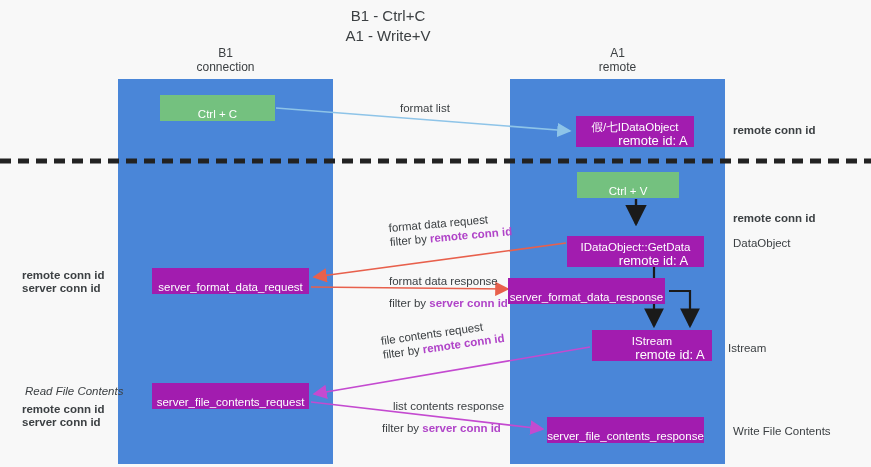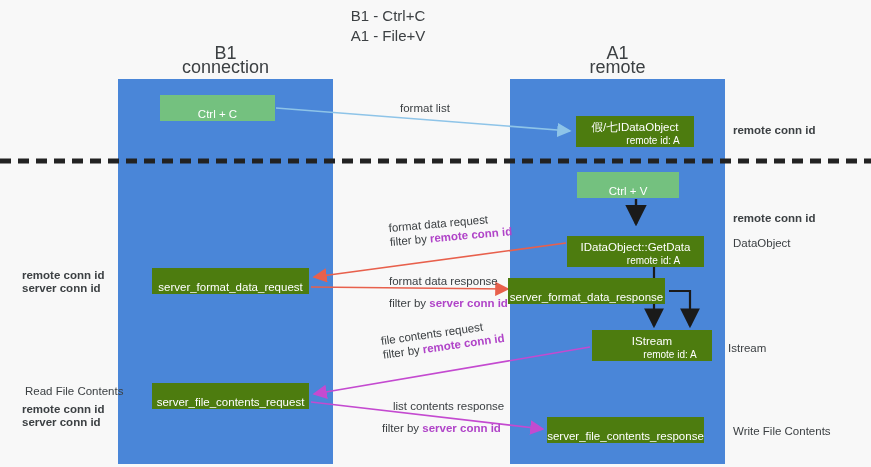--- a/index.html
+++ b/index.html
@@ -18,21 +18,21 @@
     position:absolute;
     background:#4a86d8;
   }
   #lane-b1{left:118px;top:79px;width:215px;height:385px;}
   #lane-a1{left:510px;top:79px;width:215px;height:385px;}
 
   
   .lane-head{
     position:absolute;
     text-align:center;
-    font-size:18px;
+    font-size:12px;
     line-height:14px;
     color:#3c4043;
     width:215px;
   }
   #head-b1{left:118px;top:46px;}
   #head-a1{left:510px;top:46px;}
   .lane-head .l1{display:block;}
   .lane-head .l2{display:block;}
 
   
@@ -50,22 +50,22 @@
     flex-direction:column;
     align-items:center;
     justify-content:flex-end;
     color:#ffffff;
     font-size:11.5px;
     line-height:13px;
     text-align:center;
     z-index:6;
   }
   .node.green{background:#74c17f;}
-  .node.orange{background:#4d7c0f;}
-  .node .sub{font-size:10px;margin-left:36px;}
+  .node.orange{background:#a21caf;}
+  .node .sub{font-size:13px;margin-left:36px;}
 
   #n-ctrlc{left:160px;top:95px;width:115px;height:26px;}
   #n-idataobject{left:576px;top:116px;width:118px;height:31px;}
   #n-ctrlv{left:577px;top:172px;width:102px;height:26px;}
   #n-getdata{left:567px;top:236px;width:137px;height:31px;}
   #n-fmtreq{left:152px;top:268px;width:157px;height:26px;}
   #n-fmtresp{left:508px;top:278px;width:157px;height:26px;}
   #n-istream{left:592px;top:330px;width:120px;height:31px;}
   #n-filereq{left:152px;top:383px;width:157px;height:26px;}
   #n-fileresp{left:547px;top:417px;width:157px;height:26px;}
@@ -94,21 +94,21 @@
 
   .side-lbl{position:absolute;font-size:11.5px;line-height:14px;color:#3c4043;white-space:nowrap;z-index:8;}
 </style>
 </head>
 <body>
 
 <div id="stage">
 
   <div id="title">
     <span>B1 - Ctrl+C</span>
-    <span>A1 - File+V</span>
+    <span>A1 - Write+V</span>
   </div>
 
   <div class="lane-head" id="head-b1">
     <span class="l1">B1</span>
     <span class="l2">connection</span>
   </div>
   <div class="lane-head" id="head-a1">
     <span class="l1">A1</span>
     <span class="l2">remote</span>
   </div>
@@ -230,17 +230,17 @@
 
   <div class="side-lbl" style="left:733px;top:236px;">DataObject</div>
 
   <div class="side-lbl" style="left:728px;top:341px;">Istream</div>
 
   <div class="side-lbl" style="left:733px;top:424px;">Write File Contents</div>
 
   <div class="side-lbl purple" style="left:22px;top:268px;">remote conn id</div>
   <div class="side-lbl green-t" style="left:22px;top:281px;">server conn id</div>
 
-  <div class="side-lbl" style="left:25px;top:384px;">Read File Contents</div>
+  <div class="side-lbl" style="left:25px;top:384px;font-style:italic;">Read File Contents</div>
   <div class="side-lbl purple" style="left:22px;top:402px;">remote conn id</div>
   <div class="side-lbl green-t" style="left:22px;top:415px;">server conn id</div>
 
 </div>
 
 </body></html>

